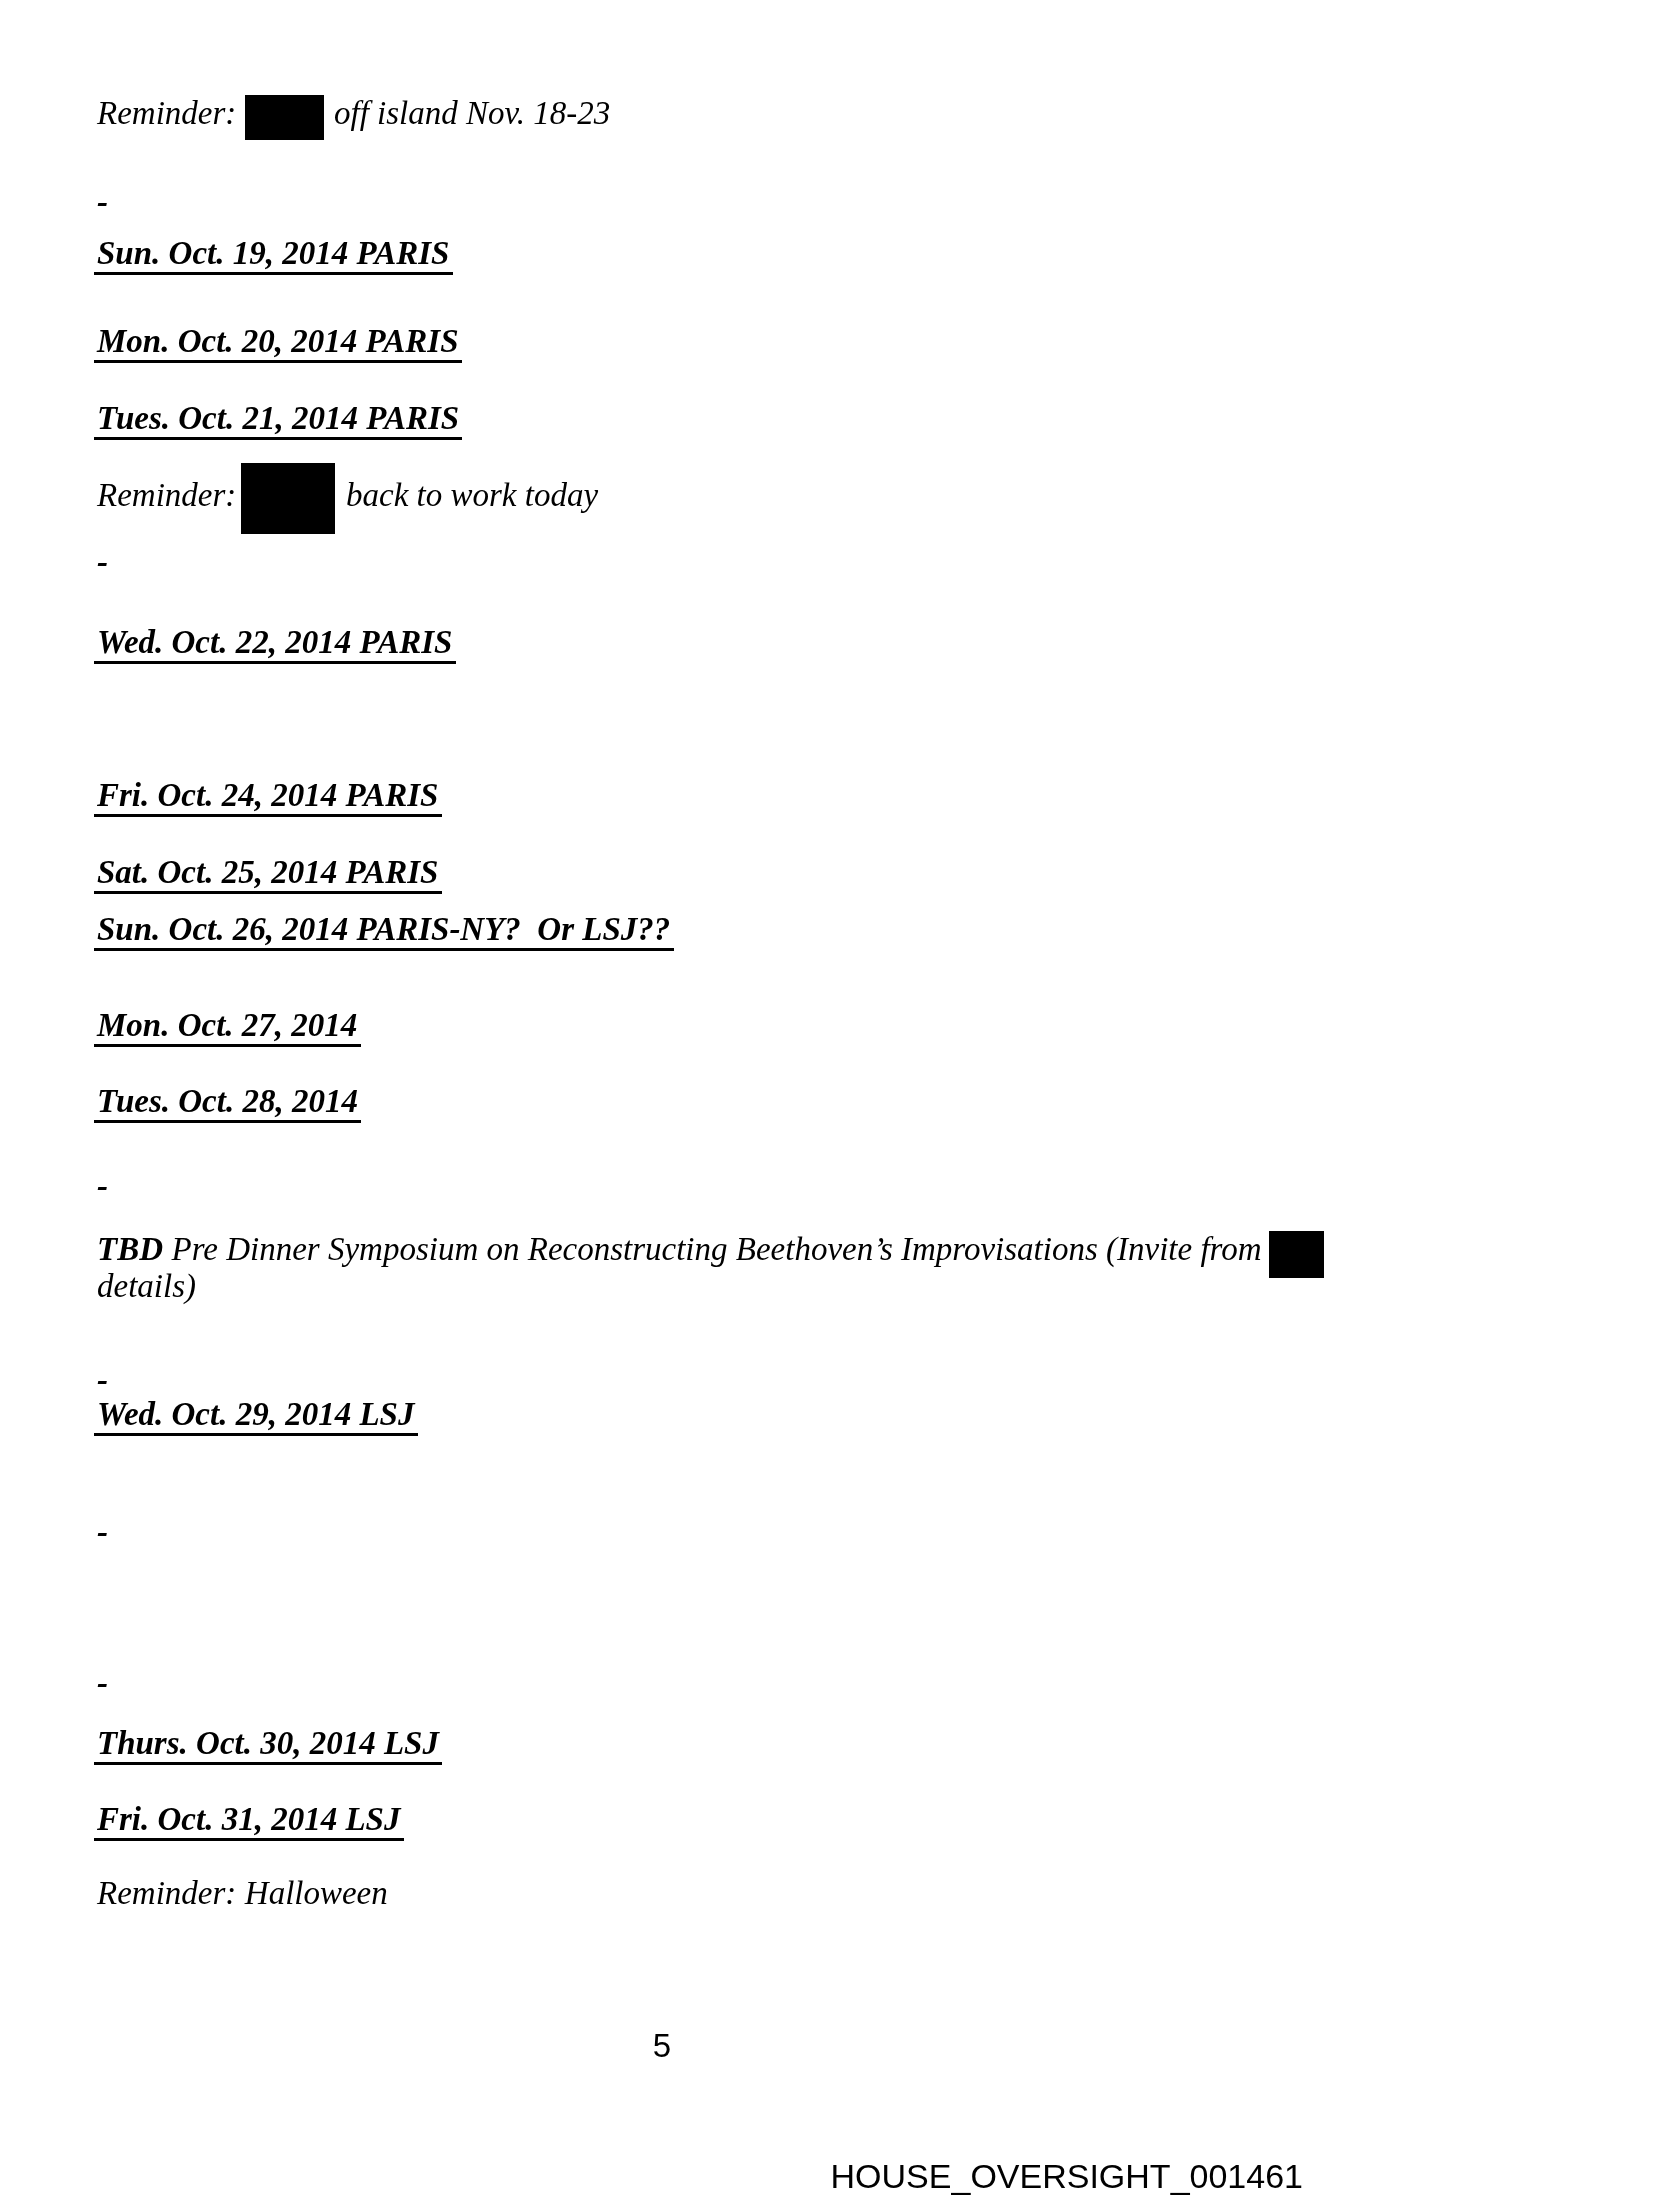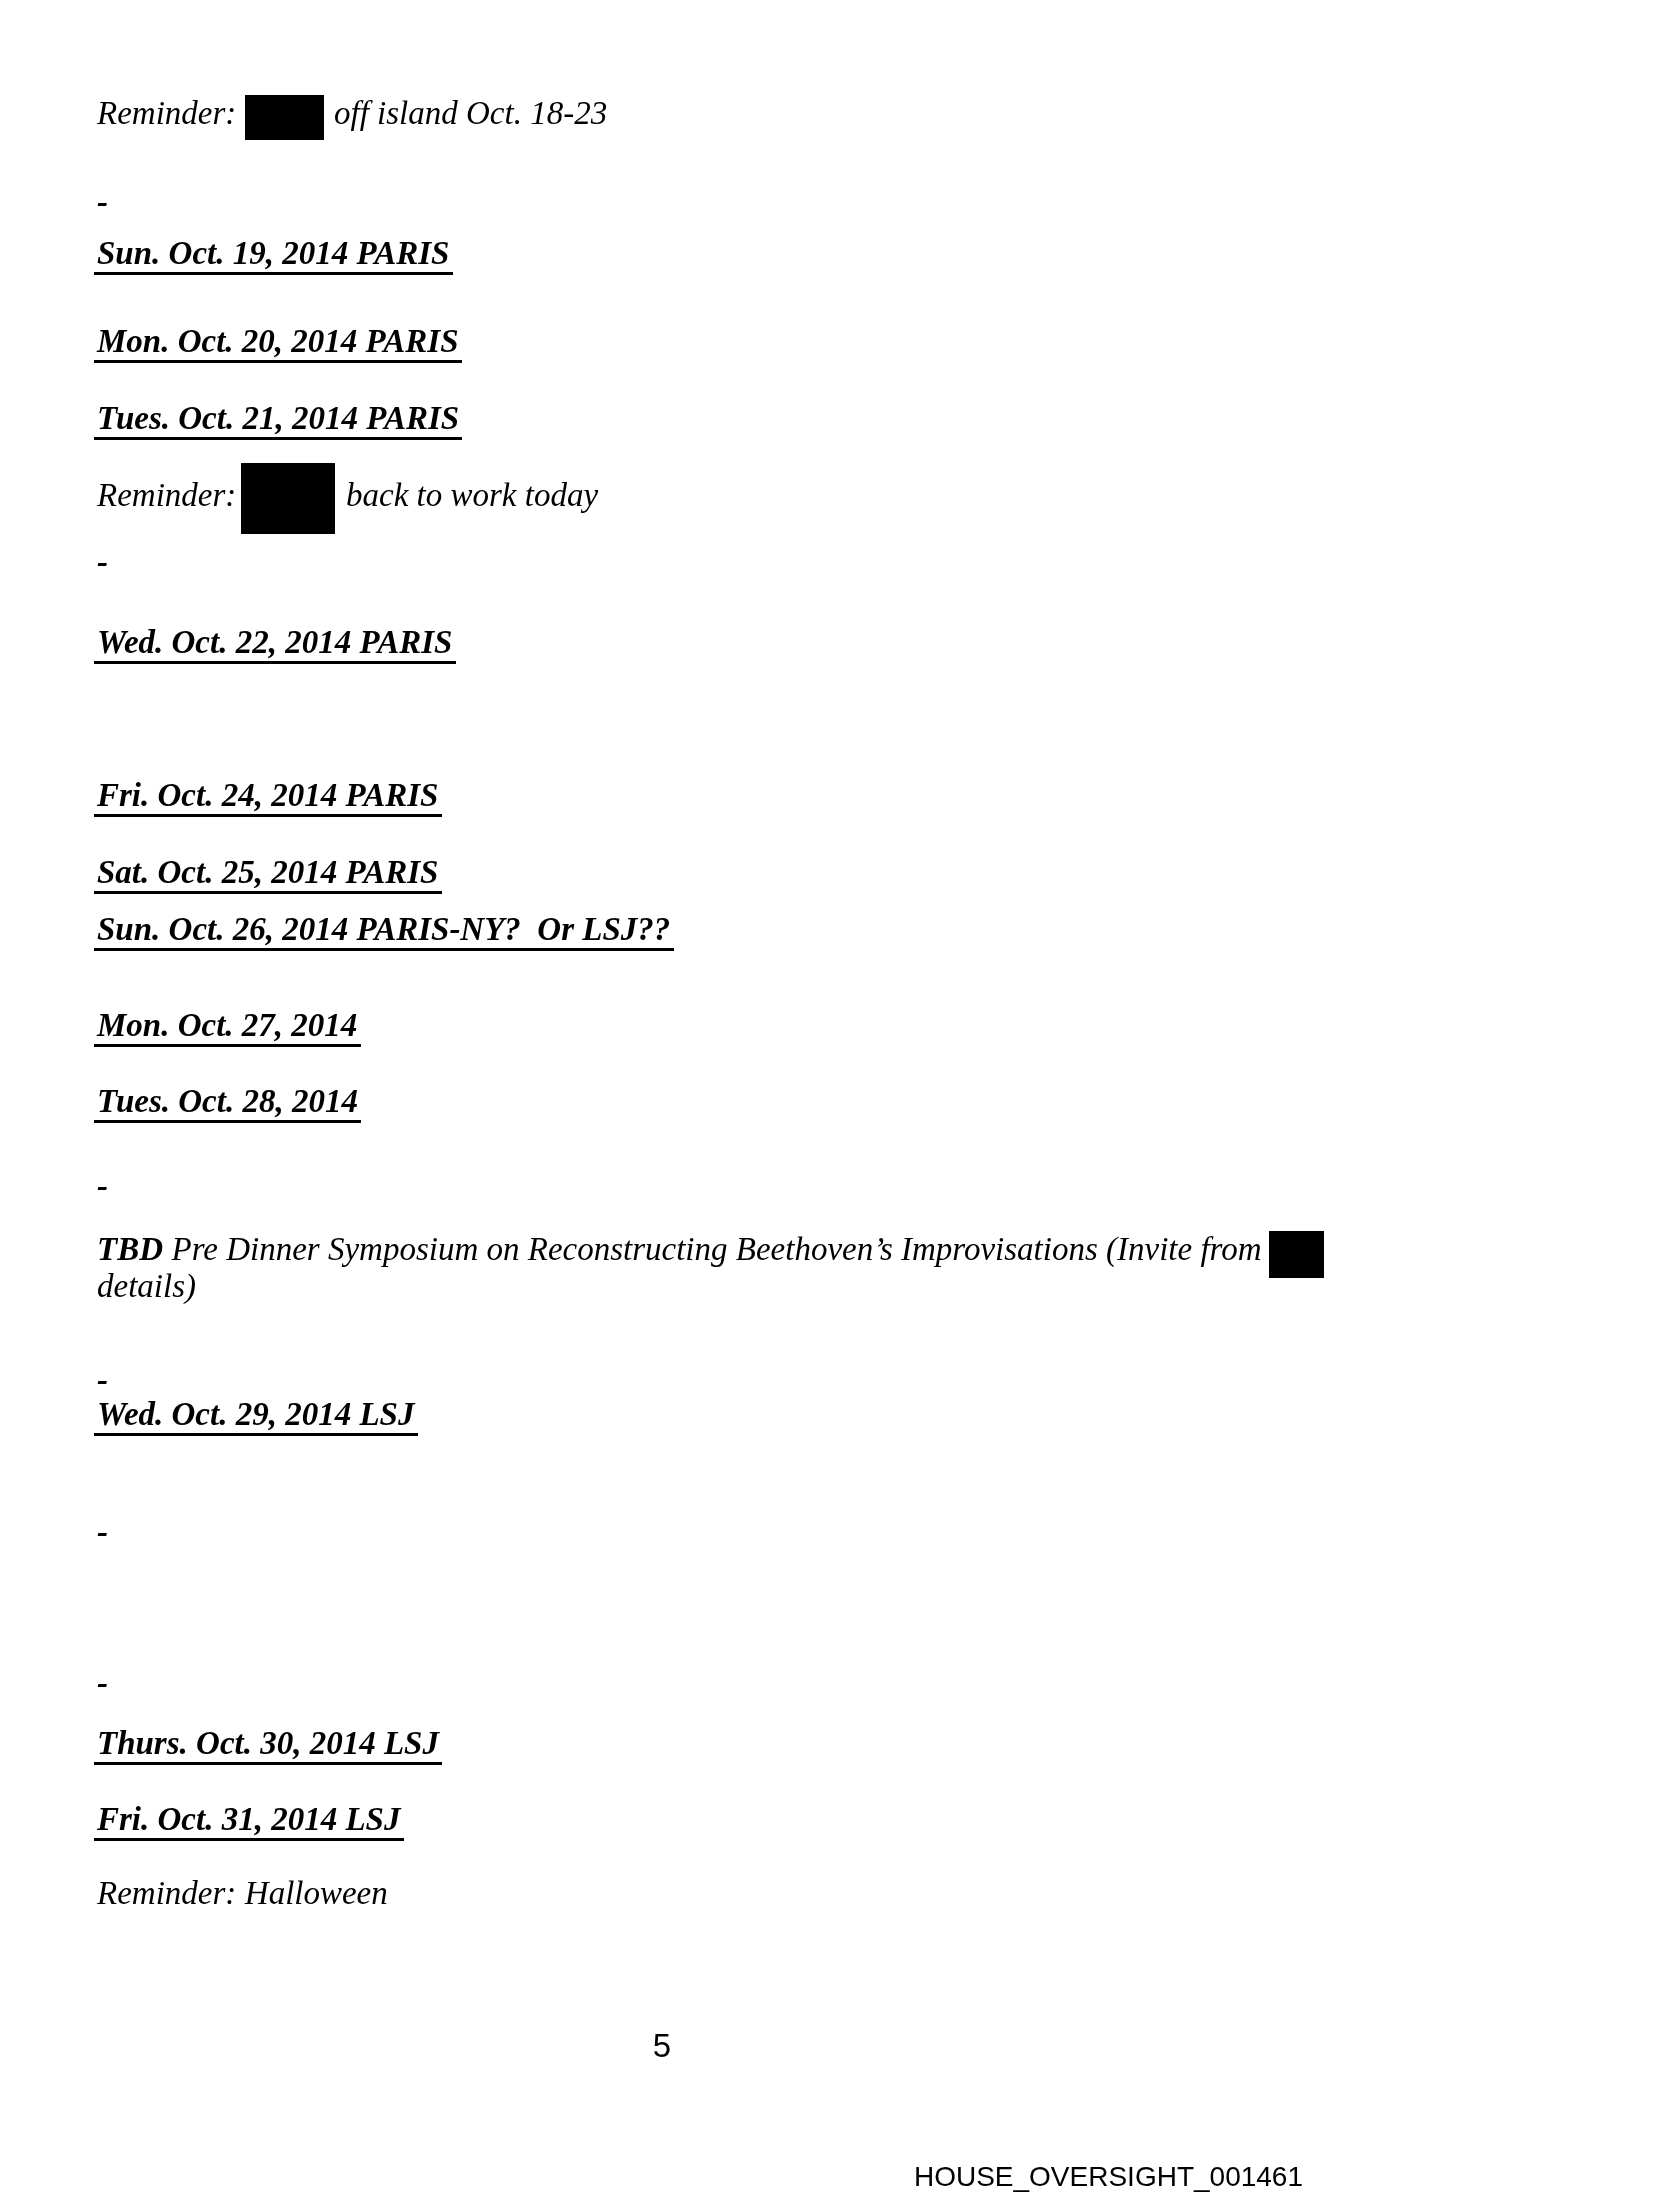--- a/index.html
+++ b/index.html
@@ -49,31 +49,31 @@
     font-family: "Liberation Sans", "DejaVu Sans", sans-serif;
     font-style: normal;
     font-size: 33px;
     line-height: 37px;
   }
   .bates {
     position: absolute;
     right: 21px;
     font-family: "Liberation Sans", "DejaVu Sans", sans-serif;
     font-style: normal;
-    font-size: 28px;
+    font-size: 34px;
     line-height: 37px;
     text-align: right;
   }
 </style>
 </head>
 <body>
 
 <div class="page">
 
-  <div class="line" style="top:95px"><span>Reminder:</span><span class="redact" style="left:148px;top:0;width:79px;height:45px"></span><span class="abs" style="left:237px">off island Oct. 18-23</span></div>
+  <div class="line" style="top:95px"><span>Reminder:</span><span class="redact" style="left:148px;top:0;width:79px;height:45px"></span><span class="abs" style="left:237px">off island Nov. 18-23</span></div>
 
   <div class="line dash" style="top:184px"><span>-</span></div>
 
   <div class="line date" style="top:235px"><span class="u">Sun. Oct. 19, 2014 PARIS</span></div>
 
   <div class="line date" style="top:323px"><span class="u">Mon. Oct. 20, 2014 PARIS</span></div>
 
   <div class="line date" style="top:400px"><span class="u">Tues. Oct. 21, 2014 PARIS</span></div>
 
   <div class="line" style="top:477px"><span>Reminder:</span><span class="redact" style="left:144px;top:-13.7px;width:94px;height:71px"></span><span class="abs" style="left:249px">back to work today</span></div>

